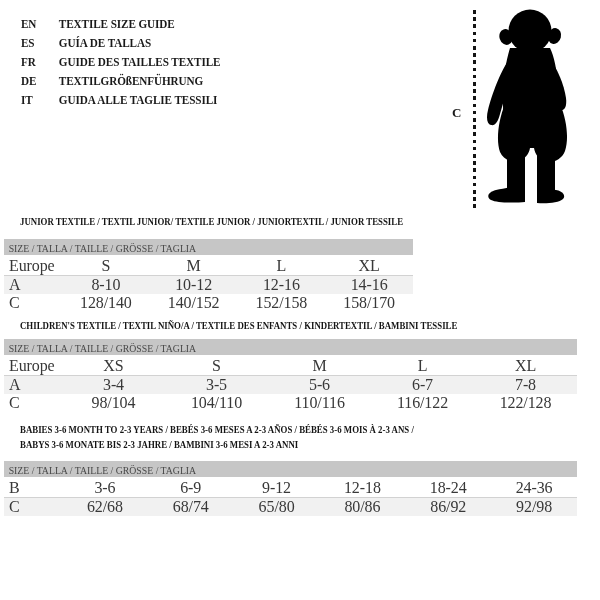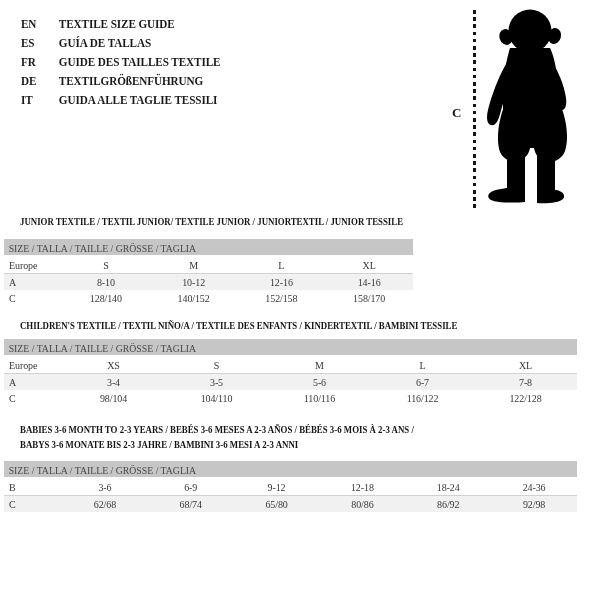--- a/index.html
+++ b/index.html
@@ -18,21 +18,21 @@
   .figure-label{position:absolute;left:452px;top:105px;font-size:13px;font-weight:bold;}
   .baby-svg{position:absolute;left:483px;top:6px;width:107px;height:200px;}
   
   .section-title{position:absolute;left:20px;font-weight:bold;font-size:10.5px;line-height:15px;
     transform:scaleX(0.84);transform-origin:left top;white-space:nowrap;color:#141414;}
   .size-table{position:absolute;left:4px;}
   .size-bar{background:#c6c6c6;height:16px;line-height:16px;margin-bottom:2px;overflow:hidden;}
   .size-bar span{display:inline-block;padding-left:5px;font-size:10.5px;color:#474747;
     transform:scaleX(0.93);transform-origin:left center;white-space:nowrap;}
   table{border-collapse:collapse;table-layout:fixed;width:100%;}
-  td{height:16px;padding:0;font-size:10px;color:#383838;text-align:center;letter-spacing:-0.1px;}
+  td{height:16px;padding:0;font-size:16px;color:#383838;text-align:center;letter-spacing:-0.1px;}
   td.rowlabel{text-align:left;padding-left:5px;}
   col.labelcol{width:58px;}
   tr.first-row td{border-bottom:1px solid #d2d2d2;}
   tr.shaded{background:#f1f1f1;}
   
   .notes{position:absolute;left:20px;top:541px;}
   .note-line{font-weight:bold;font-size:10.5px;line-height:15.5px;
     transform:scaleX(0.82);transform-origin:left center;white-space:nowrap;color:#141414;}
 </style>
 </head>

